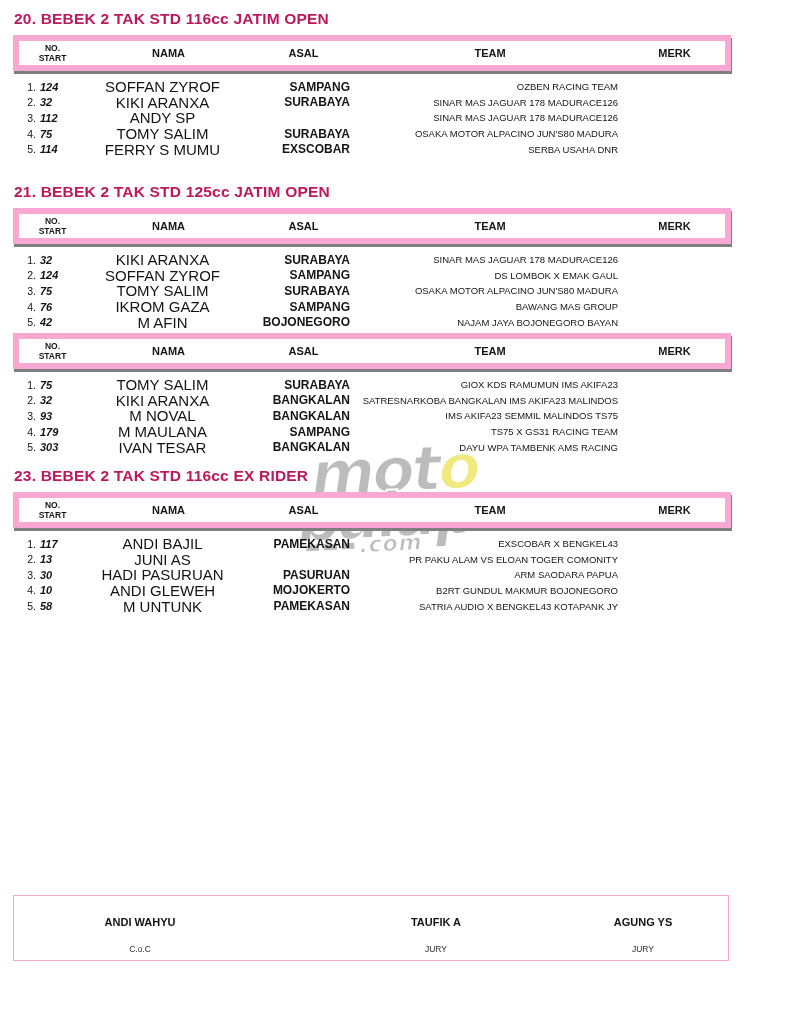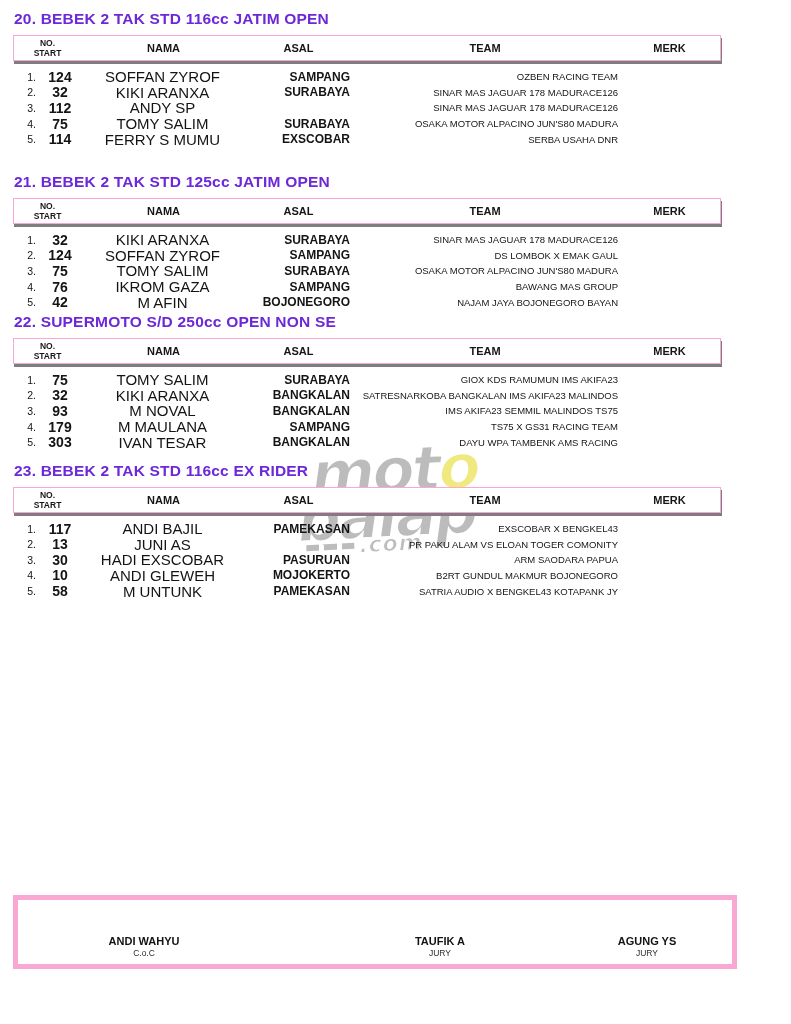--- a/index.html
+++ b/index.html
@@ -8,46 +8,46 @@
     background:#ffffff;
     font-family:"Liberation Sans","DejaVu Sans",sans-serif;
     color:#141414;
     position:relative;
     overflow:hidden;
   }
 
   .content { position:relative; z-index:1; padding:10px 0 0 13px; }
 
   .race-title {
-    font-size:15.5px; font-weight:bold; color:#6d28d9;
+    font-size:15.5px; font-weight:bold; color:#be185d;
     margin:0 0 7px 1px; letter-spacing:.2px;
   }
 
   .rtable { width:708px; }
 
   .thead {
     display:flex; align-items:center;
     width:706px; height:24px;
-    border:1px solid #f9a8d4;
+    border:6px solid #f9a8d4;
     box-shadow:1px 3px 0 #7e7e7e;
     background:#ffffff;
     margin-bottom:3px;
   }
   .th { text-align:center; font-weight:bold; font-size:11px; color:#161616; }
   .h-start { width:67px; font-size:8.5px; line-height:1.2; display:flex; flex-direction:column; justify-content:center; }
   .h-nama  { width:165px; }
   .h-asal  { width:105px; }
   .h-team  { width:268px; }
   .h-merk  { width:101px; }
 
   .tbody { padding-top:5px; }
   .tr { display:flex; align-items:center; height:15.6px; }
   .td { box-sizing:border-box; white-space:nowrap; overflow:visible; }
   .c-num   { width:27px; text-align:right; font-size:10.5px; padding-right:4px; }
-  .c-start { width:40px; text-align:center; font-weight:bold; font-size:14px; }
+  .c-start { width:40px; text-align:left; font-weight:bold; font-size:11px;font-style:italic; }
   .c-nama  { width:165px; text-align:center; font-size:15px; }
   .c-asal  { width:105px; text-align:right; font-weight:bold; font-size:12px; }
   .c-team  { width:268px; text-align:right; font-size:9.5px; }
   .c-merk  { width:101px; text-align:center; font-size:10px; }
 
   .race-section { margin-bottom:22px; }
   .race-section.s1 { margin-bottom:26px; }
   .race-section.s2 { margin-bottom:3px; }
   .race-section.s3 { margin-bottom:12px; }
 
@@ -73,28 +73,28 @@
       #b7b7b7 0 26%, transparent 26% 36%,
       #b7b7b7 36% 64%, transparent 64% 74%,
       #b7b7b7 74% 100%);
   }
   .wm-com { font-size:22px; letter-spacing:1px; color:#b7b7b7; -webkit-text-stroke:1px #ffffff; }
 
   
   .footer-box {
     position:absolute; left:13px; top:895px; z-index:1;
     width:714px; height:64px;
-    border:5px solid #f9a8d4; background:transparent;
+    border:1px solid #f9a8d4; background:transparent;
   }
   .signer { position:absolute; bottom:6px; transform:translateX(-50%); text-align:center; }
   .signer-1 { left:126px; }
   .signer-2 { left:422px; }
   .signer-3 { left:629px; }
   .signer-name { font-size:11px; font-weight:bold; color:#131313; white-space:nowrap; }
-  .signer-role { font-size:8.5px; color:#2b2b2b; margin-top:1px; }
+  .signer-role { font-size:8.5px; color:#2b2b2b; margin-top:16px; }
 </style>
 </head>
 <body>
 
 <div class="watermark">
   <div class="wm-line1"><span>mot</span><span class="wm-accent">o</span></div>
   <div class="wm-line2">balap</div>
   <div class="wm-line3">
     <span class="wm-dashes"></span>
     <span class="wm-com">.com</span>
@@ -213,21 +213,20 @@
           <div class="td c-nama">M AFIN</div>
           <div class="td c-asal">BOJONEGORO</div>
           <div class="td c-team">NAJAM JAYA BOJONEGORO BAYAN</div>
           <div class="td c-merk"></div>
         </div>
       </div>
     </div>
   </section>
 
   <section class="race-section s3">
-    <h2 class="race-title">22. SUPERMOTO S/D 250cc OPEN NON SE</h2>
     <div class="rtable">
       <div class="thead">
         <div class="th h-start">
             <span>NO.</span>
             <span>START</span>
           </div>
         <div class="th h-nama">NAMA</div>
         <div class="th h-asal">ASAL</div>
         <div class="th h-team">TEAM</div>
         <div class="th h-merk">MERK</div>
@@ -303,21 +302,21 @@
           <div class="td c-num">2.</div>
           <div class="td c-start">13</div>
           <div class="td c-nama">JUNI AS</div>
           <div class="td c-asal"></div>
           <div class="td c-team">PR PAKU ALAM VS ELOAN TOGER COMONITY</div>
           <div class="td c-merk"></div>
         </div>
         <div class="tr">
           <div class="td c-num">3.</div>
           <div class="td c-start">30</div>
-          <div class="td c-nama">HADI EXSCOBAR</div>
+          <div class="td c-nama">HADI PASURUAN</div>
           <div class="td c-asal">PASURUAN</div>
           <div class="td c-team">ARM SAODARA PAPUA</div>
           <div class="td c-merk"></div>
         </div>
         <div class="tr">
           <div class="td c-num">4.</div>
           <div class="td c-start">10</div>
           <div class="td c-nama">ANDI GLEWEH</div>
           <div class="td c-asal">MOJOKERTO</div>
           <div class="td c-team">B2RT GUNDUL MAKMUR BOJONEGORO</div>

